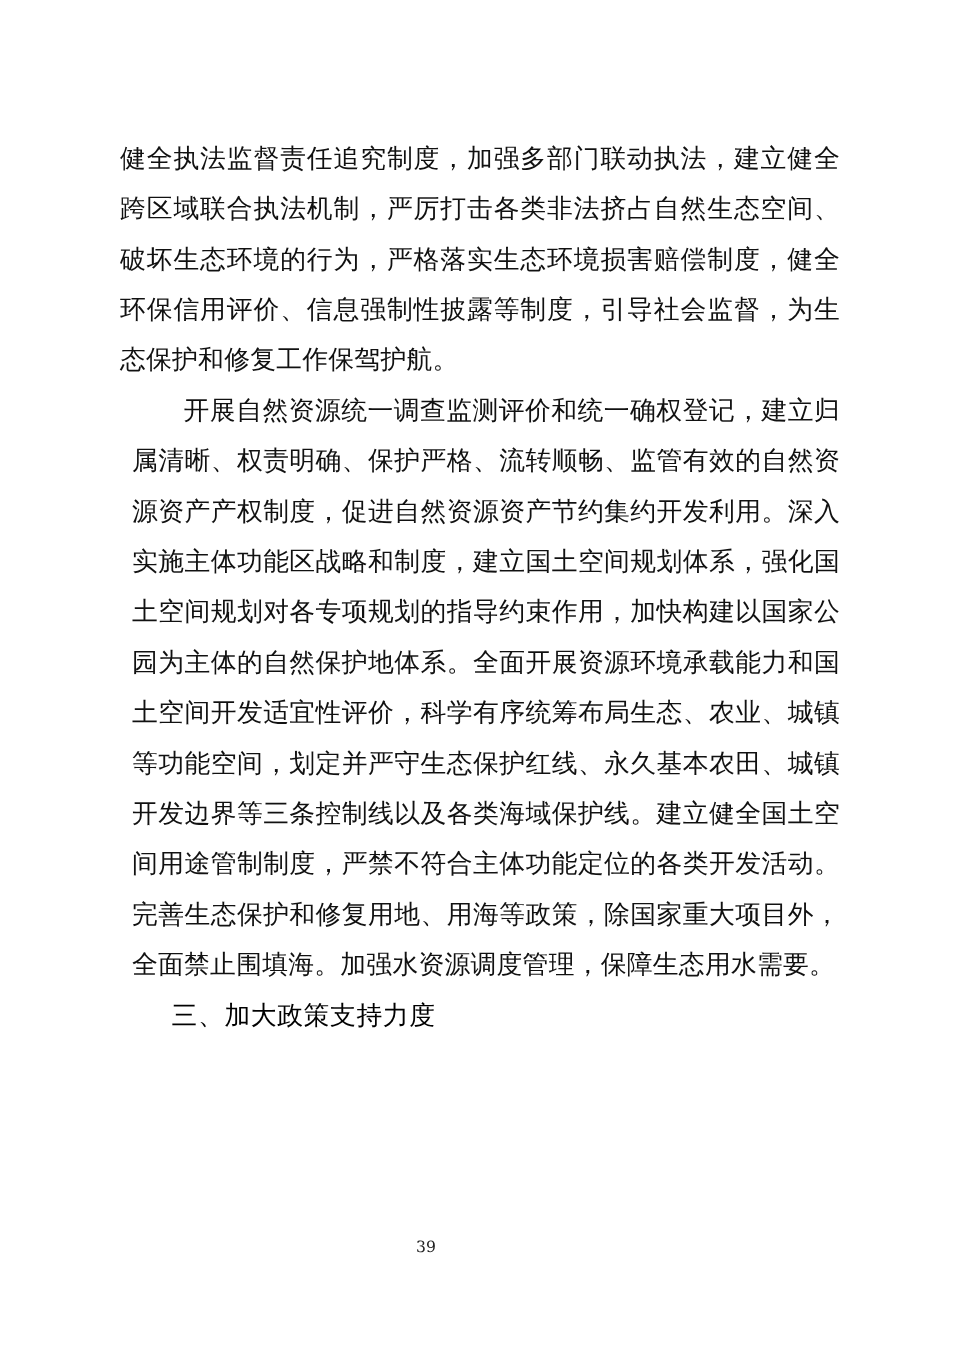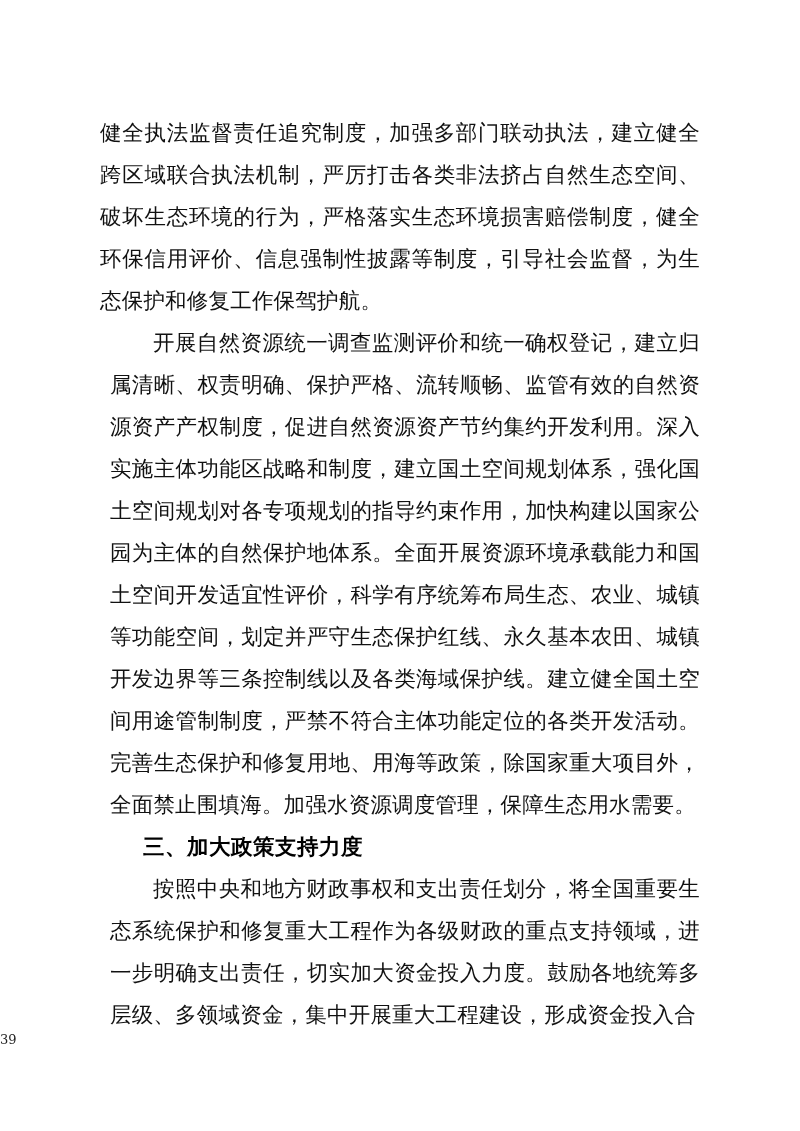--- a/index.html
+++ b/index.html
@@ -39,46 +39,46 @@
     font-family: "DejaVu Serif", "Liberation Serif", serif;
   }
   p.indent {
     text-indent: 2em;
     margin-left: 10px;
   }
   h2.section-heading {
     margin: 0;
     font-size: 21.5px;
     line-height: 42px;
-    font-weight: bold;
+    font-weight: normal;
     text-indent: 2em;
     letter-spacing: 0.5px;
     color: #000000;
     font-family: "DejaVu Sans", "Liberation Sans", sans-serif;
   }
   .page-number {
     position: absolute;
     left: 0;
     right: 0;
     top: 1032px;
+    text-align: center;
     font-size: 13px;
     color: #222222;
     font-family: "DejaVu Serif", "Liberation Serif", serif;
   }
 </style>
 </head>
 <body>
 
 <div class="page">
   <div class="doc-body">
 
     <p class="para">健全执法监督责任追究制度，加强多部门联动执法，建立健全跨区域联合执法机制，严厉打击各类非法挤占自然生态空间、破坏生态环境的行为，严格落实生态环境损害赔偿制度，健全环保信用评价、信息强制性披露等制度，引导社会监督，为生态保护和修复工作保驾护航。</p>
 
     <p class="para indent">开展自然资源统一调查监测评价和统一确权登记，建立归属清晰、权责明确、保护严格、流转顺畅、监管有效的自然资源资产产权制度，促进自然资源资产节约集约开发利用。深入实施主体功能区战略和制度，建立国土空间规划体系，强化国土空间规划对各专项规划的指导约束作用，加快构建以国家公园为主体的自然保护地体系。全面开展资源环境承载能力和国土空间开发适宜性评价，科学有序统筹布局生态、农业、城镇等功能空间，划定并严守生态保护红线、永久基本农田、城镇开发边界等三条控制线以及各类海域保护线。建立健全国土空间用途管制制度，严禁不符合主体功能定位的各类开发活动。完善生态保护和修复用地、用海等政策，除国家重大项目外，全面禁止围填海。加强水资源调度管理，保障生态用水需要。</p>
 
     <h2 class="section-heading">三、加大政策支持力度</h2>
 
-    <p class="para indent">按照中央和地方财政事权和支出责任划分，将全国重要生态系统保护和修复重大工程作为各级财政的重点支持领域，进一步明确支出责任，切实加大资金投入力度。鼓励各地统筹多层级、多领域资金，集中开展重大工程建设，形成资金投入合</p>
 
   </div>
 
   <div class="page-number">39</div>
 </div>
 
 </body></html>

